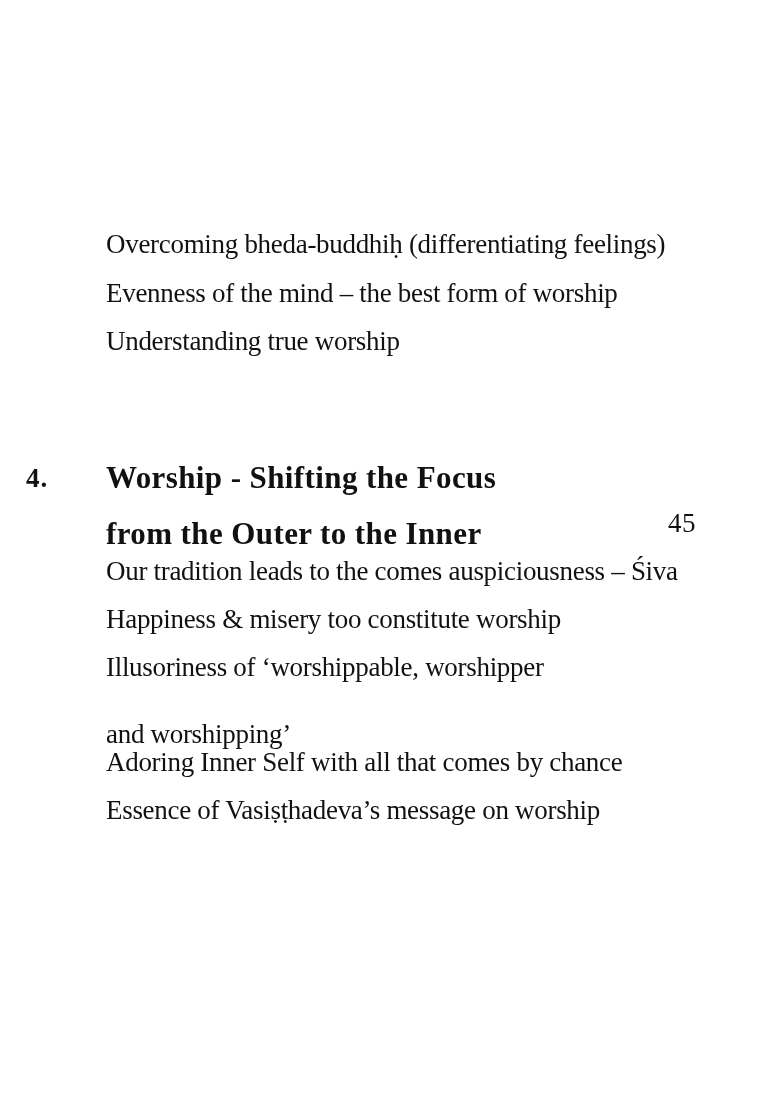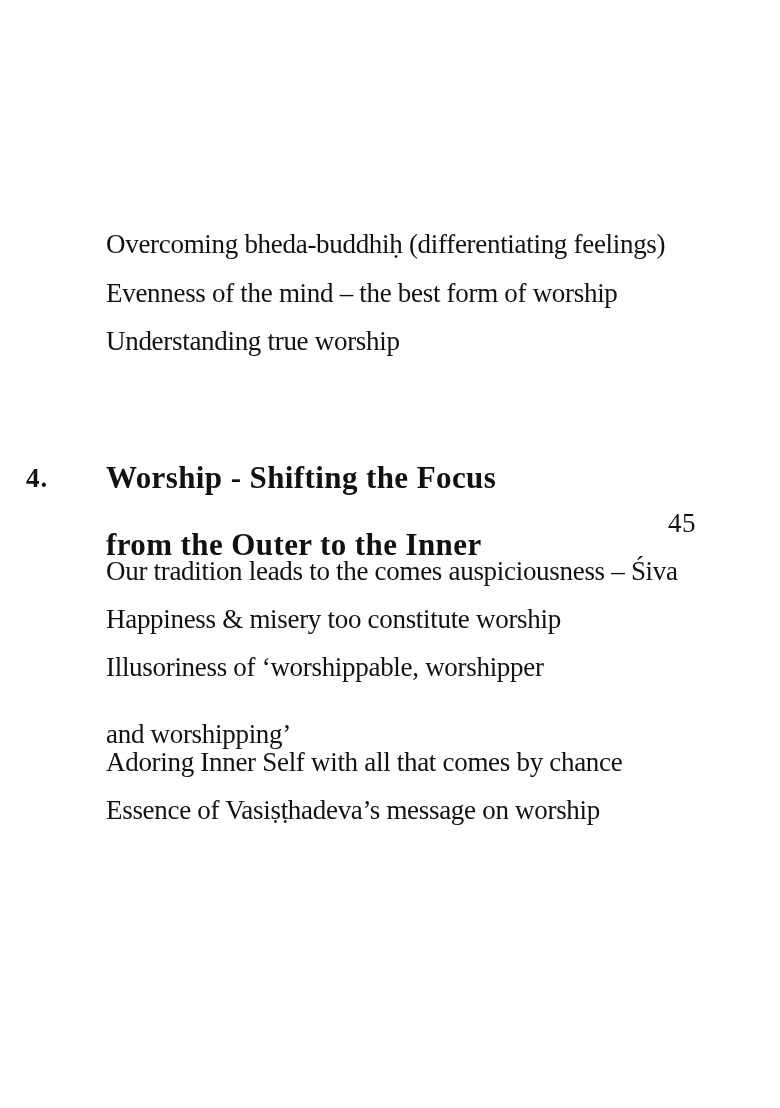--- a/index.html
+++ b/index.html
@@ -60,21 +60,21 @@
 
   <div>
     <div class="line" style="top:228px;">Overcoming bheda-buddhiḥ (differentiating feelings)</div>
     <div class="line" style="top:277px;">Evenness of the mind – the best form of worship</div>
     <div class="line" style="top:325px;">Understanding true worship</div>
   </div>
 
   <div>
     <div class="chapter-num" style="top:462px;">4.</div>
     <div class="chapter-title" style="top:462px;">Worship - Shifting the Focus</div>
-    <div class="chapter-title" style="top:529px;">from the Outer to the Inner</div>
+    <div class="chapter-title" style="top:518px;">from the Outer to the Inner</div>
     <div class="page-num" style="top:507px;">45</div>
 
     <div>
       <div class="line" style="top:555px;">Our tradition leads to the comes auspiciousness – Śiva</div>
       <div class="line" style="top:603px;">Happiness &amp; misery too constitute worship</div>
       <div class="line" style="top:651px;">Illusoriness of ‘worshippable, worshipper</div>
       <div class="line" style="top:698px;margin-top:20px;">and worshipping’</div>
       <div class="line" style="top:746px;">Adoring Inner Self with all that comes by chance</div>
       <div class="line" style="top:794px;">Essence of Vasiṣṭhadeva’s message on worship</div>
     </div>

